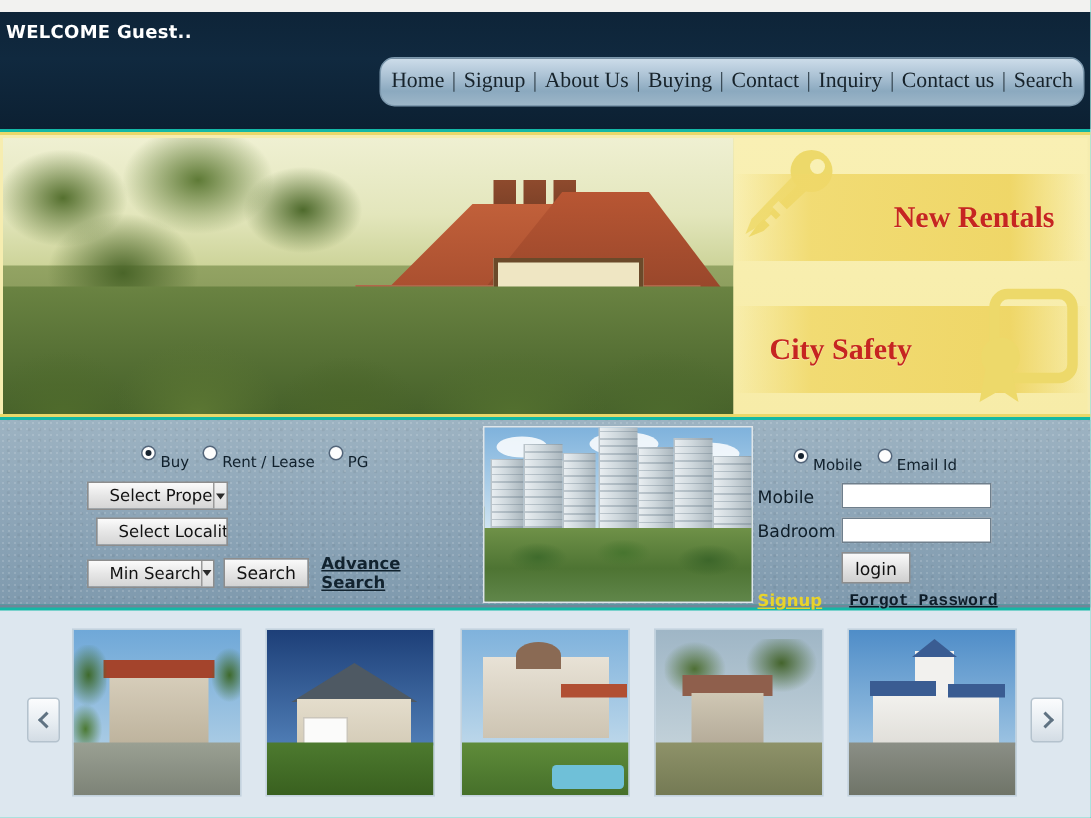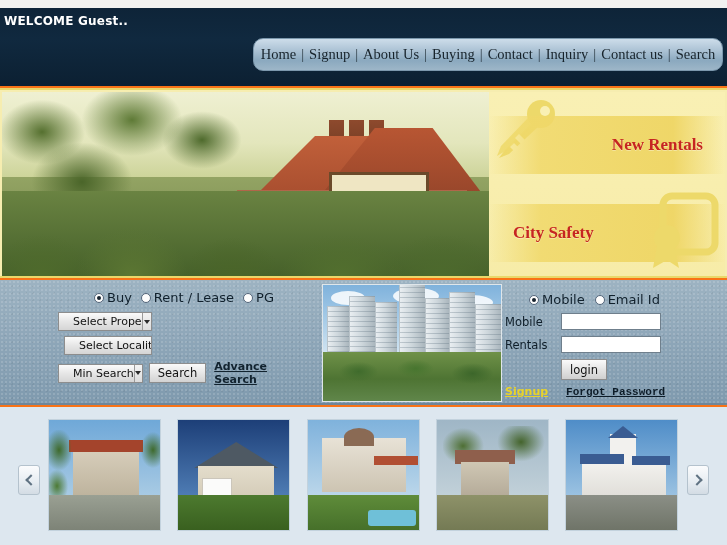--- a/index.html
+++ b/index.html
@@ -2,21 +2,21 @@
 <html><head>
 <meta charset="utf-8">
 <style>
   * { box-sizing: border-box; margin: 0; padding: 0; }
   html, body {
     width: 727px; height: 545px;
     font-family: "Liberation Sans", sans-serif;
     background: #ffffff;
     overflow: hidden;
   }
-  .page { position: relative; width: 727px; height: 545px; background: #f97316; }
+  .page { position: relative; width: 727px; height: 545px; background: #14b8a6; }
 
   
   .top-strip {
     position: absolute; left: 0; top: 0; width: 727px; height: 8px;
     background: #f2f2f0;
   }
 
   
   .header {
     position: absolute; left: 0; top: 8px; width: 727px; height: 78px;
@@ -122,21 +122,21 @@
   .promo {
     position: absolute; left: 0; width: 236px; height: 58px;
     background: linear-gradient(90deg, rgba(240,218,110,0) 0%, rgba(240,216,105,.85) 22%, rgba(238,212,96,.9) 78%, rgba(240,218,110,0) 100%);
     display: flex; align-items: center;
   }
   .promo-1 { top: 24px; justify-content: flex-end; padding-right: 22px; }
   .promo-2 { top: 112px; justify-content: flex-start; padding-left: 24px; }
   .promo-label {
     color: #c62521;
     font-family: "Liberation Serif", serif;
-    font-size: 17px; font-weight: bold;
+    font-size: 20px; font-weight: bold;
     white-space: nowrap;
     text-shadow: 0 1px 0 rgba(255,255,255,.35);
   }
   .keys-icon { position: absolute; left: 6px; top: 6px; width: 78px; height: 64px; }
   .cert-icon { position: absolute; right: 4px; top: 100px; width: 74px; height: 76px; }
 
   
   .midband {
     position: absolute; left: 0; top: 280px; width: 727px; height: 125px;
     background: linear-gradient(180deg, #9db3c2 0%, #8fa7b9 45%, #7f9aae 100%);
@@ -158,21 +158,21 @@
   .radio-item { display: flex; align-items: center; gap: 3px; }
   .radio {
     width: 10px; height: 10px; border-radius: 50%;
     background: #fdfdfd; border: 1px solid #53657a;
     position: relative; flex: none;
   }
   .radio.on::after {
     content: ""; position: absolute; left: 2px; top: 2px;
     width: 4px; height: 4px; border-radius: 50%; background: #16222e;
   }
-  .radio-label { font-size: 13px; color: #10202c; font-family: "DejaVu Sans", sans-serif; }
+  .radio-label { font-size: 10px; color: #10202c; font-family: "DejaVu Sans", sans-serif; margin-top: 13px; }
 
   .frow { display: flex; align-items: center; margin-bottom: 5px; }
   .sel {
     height: 19px;
     background: linear-gradient(180deg,#fbfbfb 0%, #e6e6e6 50%, #d5d5d5 100%);
     border: 1px solid #8d8d8d;
     display: flex; align-items: center;
     font-size: 11px; color: #111;
     font-family: "DejaVu Sans", sans-serif;
     padding-left: 14px;
@@ -468,21 +468,21 @@
           <span class="radio-label">Email Id</span>
         </label>
       </div>
 
       <div class="lrow">
         <span class="llabel">Mobile</span>
         <input class="linput" type="text" value="" placeholder="" style="">
       </div>
 
       <div class="lrow">
-        <span class="llabel">Rentals</span>
+        <span class="llabel">Badroom</span>
         <input class="linput" type="password" value="" placeholder="" style="">
       </div>
 
       <div class="loginbtn-row">
         <button class="loginbtn">login</button>
       </div>
 
       <div class="links-row">
         <span class="signup-link">Signup</span>
         <span class="forgot-link">Forgot Password</span>

